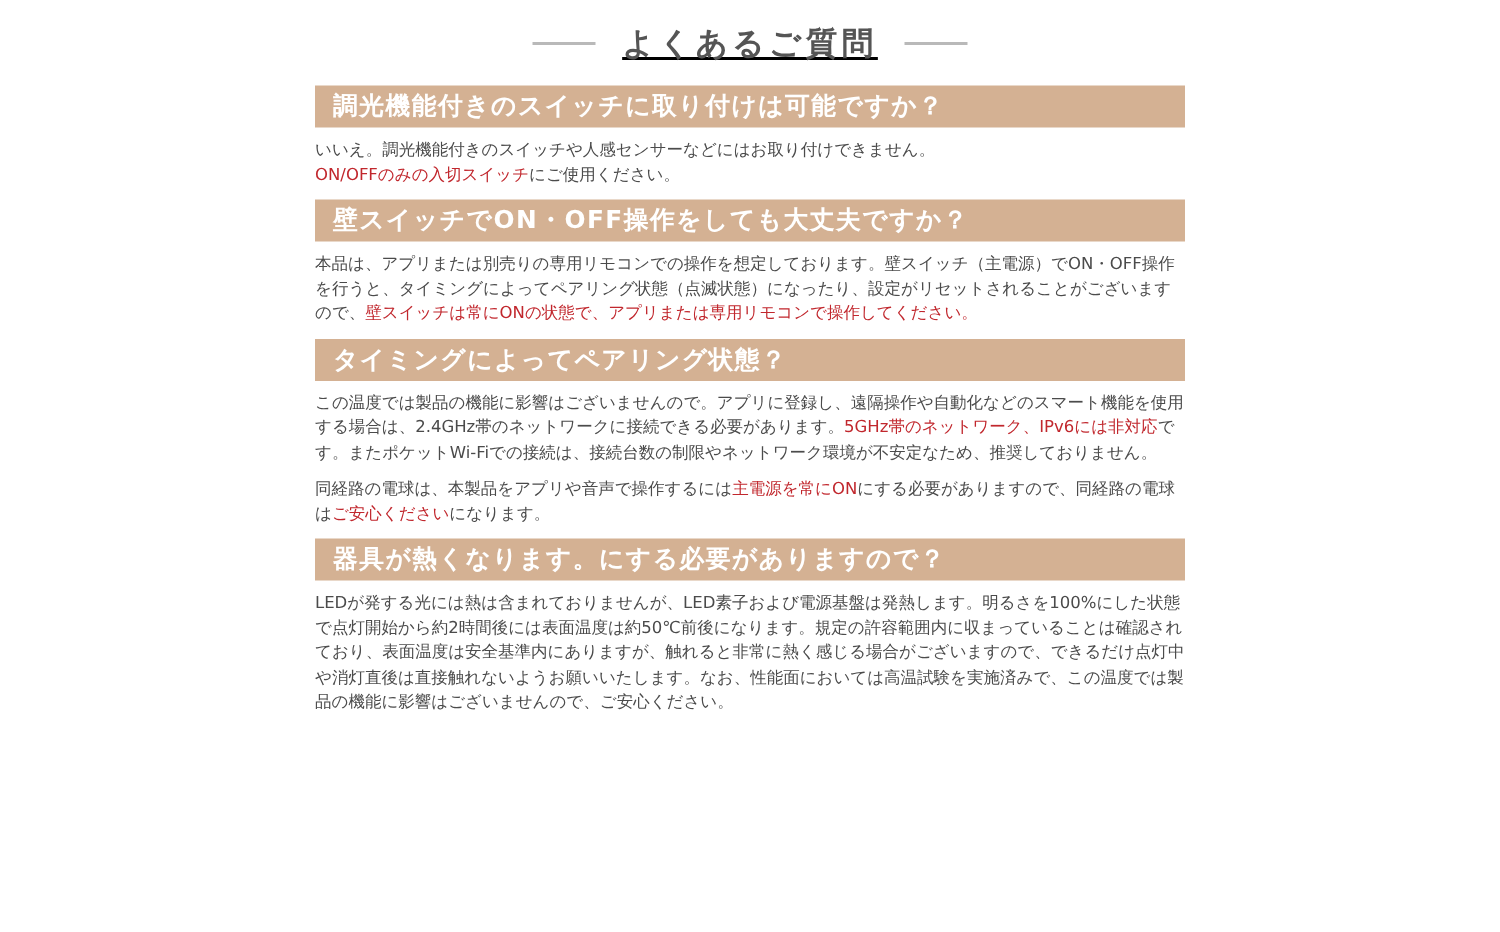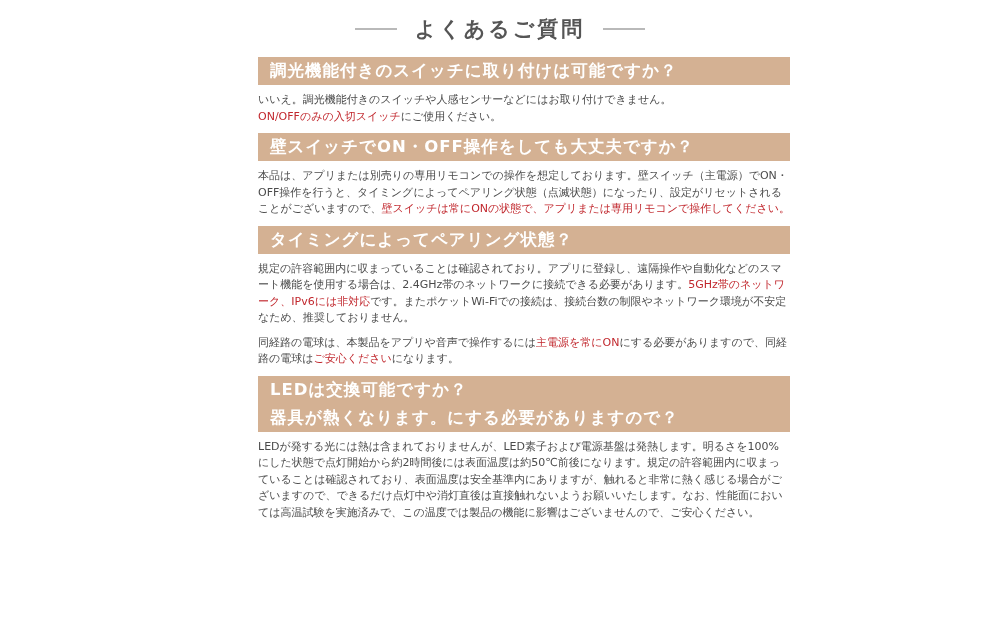--- a/index.html
+++ b/index.html
@@ -11,28 +11,28 @@
   }
   *{box-sizing:border-box;}
   html,body{margin:0;padding:0;}
   body{
     width:1000px;height:621px;background:#ffffff;overflow:hidden;
     font-family:"DejaVu Sans","Liberation Sans",sans-serif;
   }
   .page{width:580px;margin:0 auto;padding-top:14px;}
   .title-row{
     display:flex;align-items:center;justify-content:center;
-    gap:18px;height:30px;
+    gap:18px;height:30px;text-decoration:underline;
   }
   .rule{width:42px;height:2px;background:var(--rule);}
   .page-title{
     margin:0;font-size:21px;font-weight:bold;color:var(--title-text);
     letter-spacing:3px;line-height:30px;
   }
-  .faq-list{margin-top:13px;margin-left:48px;}
+  .faq-list{margin-top:13px;}
   .faq-item{margin:0;}
   .faq-question{
     margin:0;background:var(--bar-bg);color:#ffffff;
     font-size:16.5px;font-weight:bold;line-height:28px;height:28px;
     padding:0 12px;letter-spacing:1px;white-space:nowrap;overflow:hidden;
   }
   .faq-answer{
     margin:7px 0 8px;color:var(--body-text);
     font-size:11px;line-height:16.5px;
     white-space:pre-wrap;word-break:break-all;
@@ -55,29 +55,28 @@
 </span><span class="hl">ON/OFFのみの入切スイッチ</span><span>にご使用ください。</span></p>
   </section>
 
   <section class="faq-item">
     <h2 class="faq-question">壁スイッチでON・OFF操作をしても大丈夫ですか？</h2>
     <p class="faq-answer"><span>本品は、アプリまたは別売りの専用リモコンでの操作を想定しております。壁スイッチ（主電源）でON・OFF操作を行うと、タイミングによってペアリング状態（点滅状態）になったり、設定がリセットされることがございますので、</span><span class="hl">壁スイッチは常にONの状態で、アプリまたは専用リモコンで操作してください。</span></p>
   </section>
 
   <section class="faq-item">
     <h2 class="faq-question">タイミングによってペアリング状態？</h2>
-    <p class="faq-answer"><span>規定の許容範囲内に収まっていることは確認されており。アプリに登録し、遠隔操作や自動化などのスマート機能を使用する場合は、2.4GHz帯のネットワークに接続できる必要があります。</span><span class="hl">5GHz帯のネットワーク、IPv6には非対応</span><span>です。またポケットWi-Fiでの接続は、接続台数の制限やネットワーク環境が不安定なため、推奨しておりません。</span></p>
+    <p class="faq-answer"><span>この温度では製品の機能に影響はございませんので。アプリに登録し、遠隔操作や自動化などのスマート機能を使用する場合は、2.4GHz帯のネットワークに接続できる必要があります。</span><span class="hl">5GHz帯のネットワーク、IPv6には非対応</span><span>です。またポケットWi-Fiでの接続は、接続台数の制限やネットワーク環境が不安定なため、推奨しておりません。</span></p>
   </section>
 
   <section class="faq-item">
     <p class="faq-answer"><span>同経路の電球は、本製品をアプリや音声で操作するには</span><span class="hl">主電源を常にON</span><span>にする必要がありますので、同経路の電球は</span><span class="hl">ご安心ください</span><span>になります。</span></p>
   </section>
 
   <section class="faq-item">
-    <h2 class="faq-question">LEDは交換可能ですか？</h2>
   </section>
 
   <section class="faq-item">
     <h2 class="faq-question">器具が熱くなります。にする必要がありますので？</h2>
     <p class="faq-answer"><span>LEDが発する光には熱は含まれておりませんが、LED素子および電源基盤は発熱します。明るさを100%にした状態で点灯開始から約2時間後には表面温度は約50℃前後になります。規定の許容範囲内に収まっていることは確認されており、表面温度は安全基準内にありますが、触れると非常に熱く感じる場合がございますので、できるだけ点灯中や消灯直後は直接触れないようお願いいたします。なお、性能面においては高温試験を実施済みで、この温度では製品の機能に影響はございませんので、ご安心ください。</span></p>
   </section>
 </div>
 </div>
 
 </body></html>

